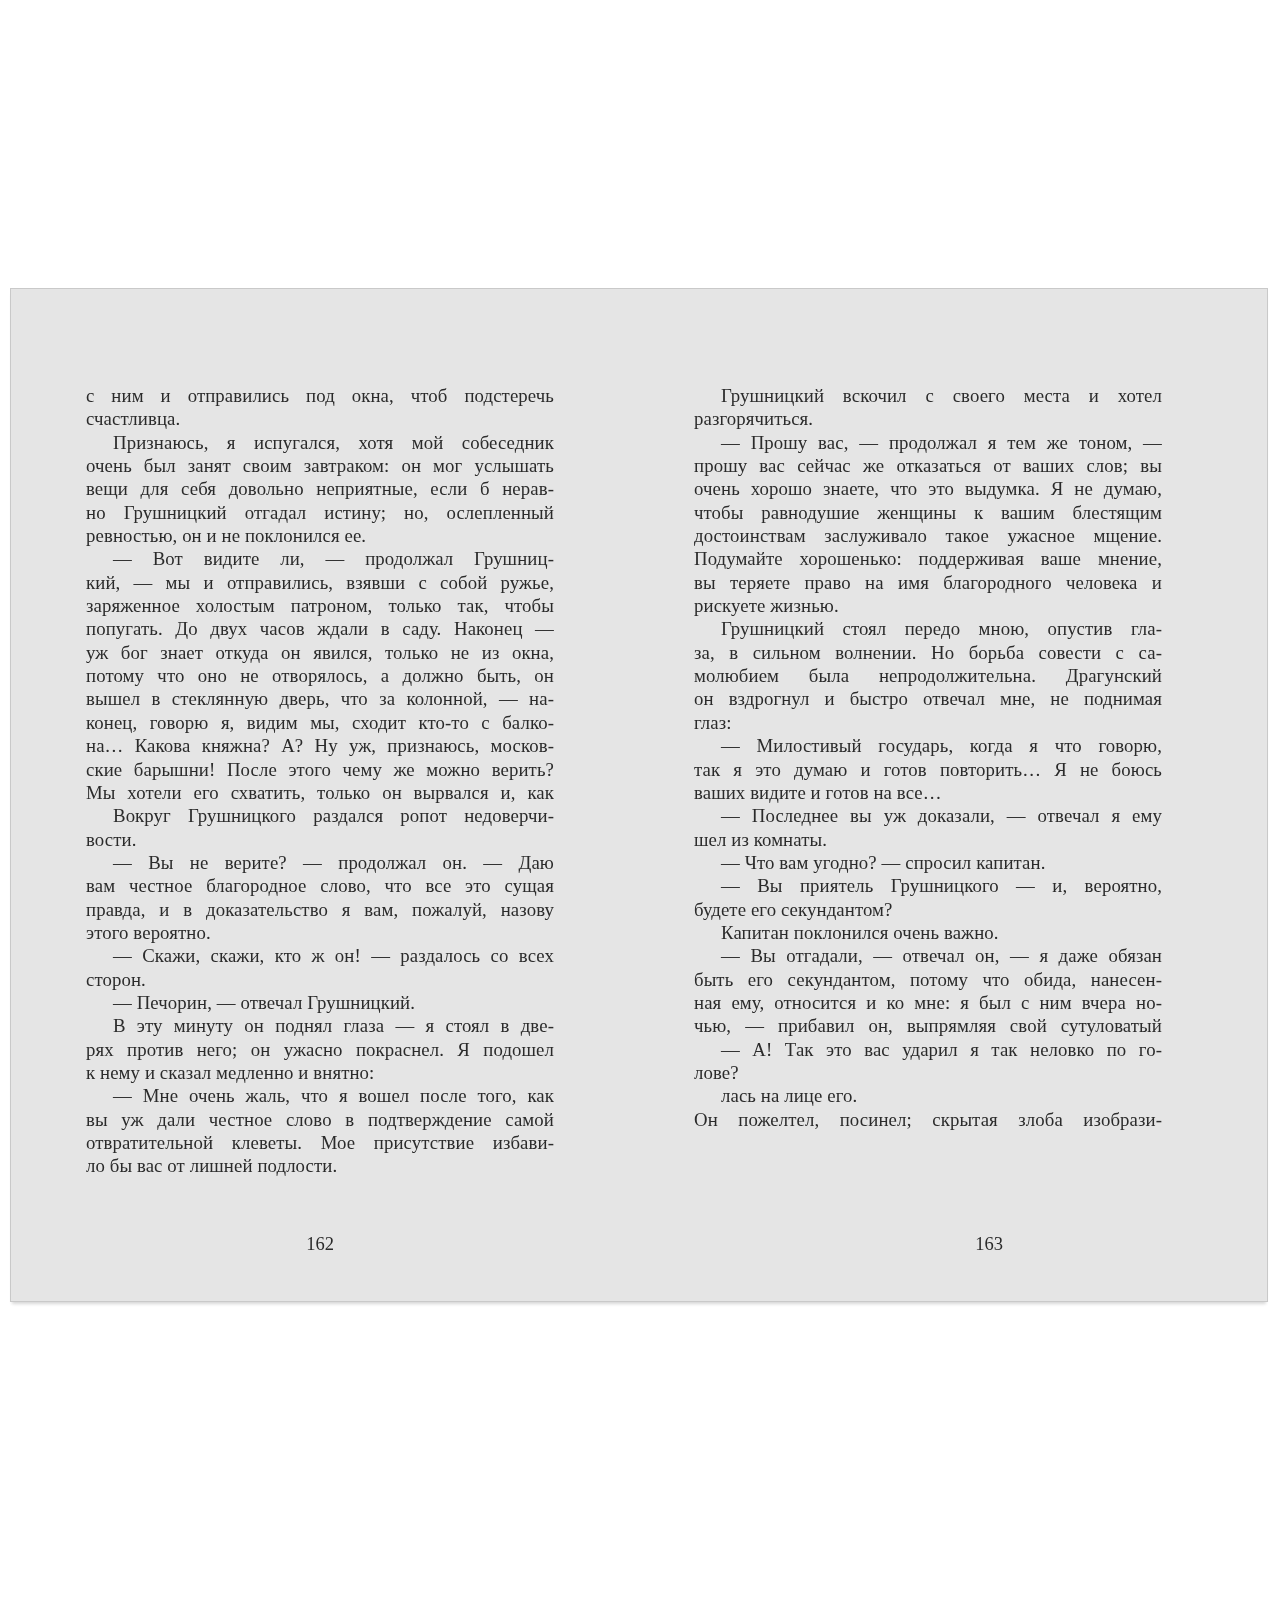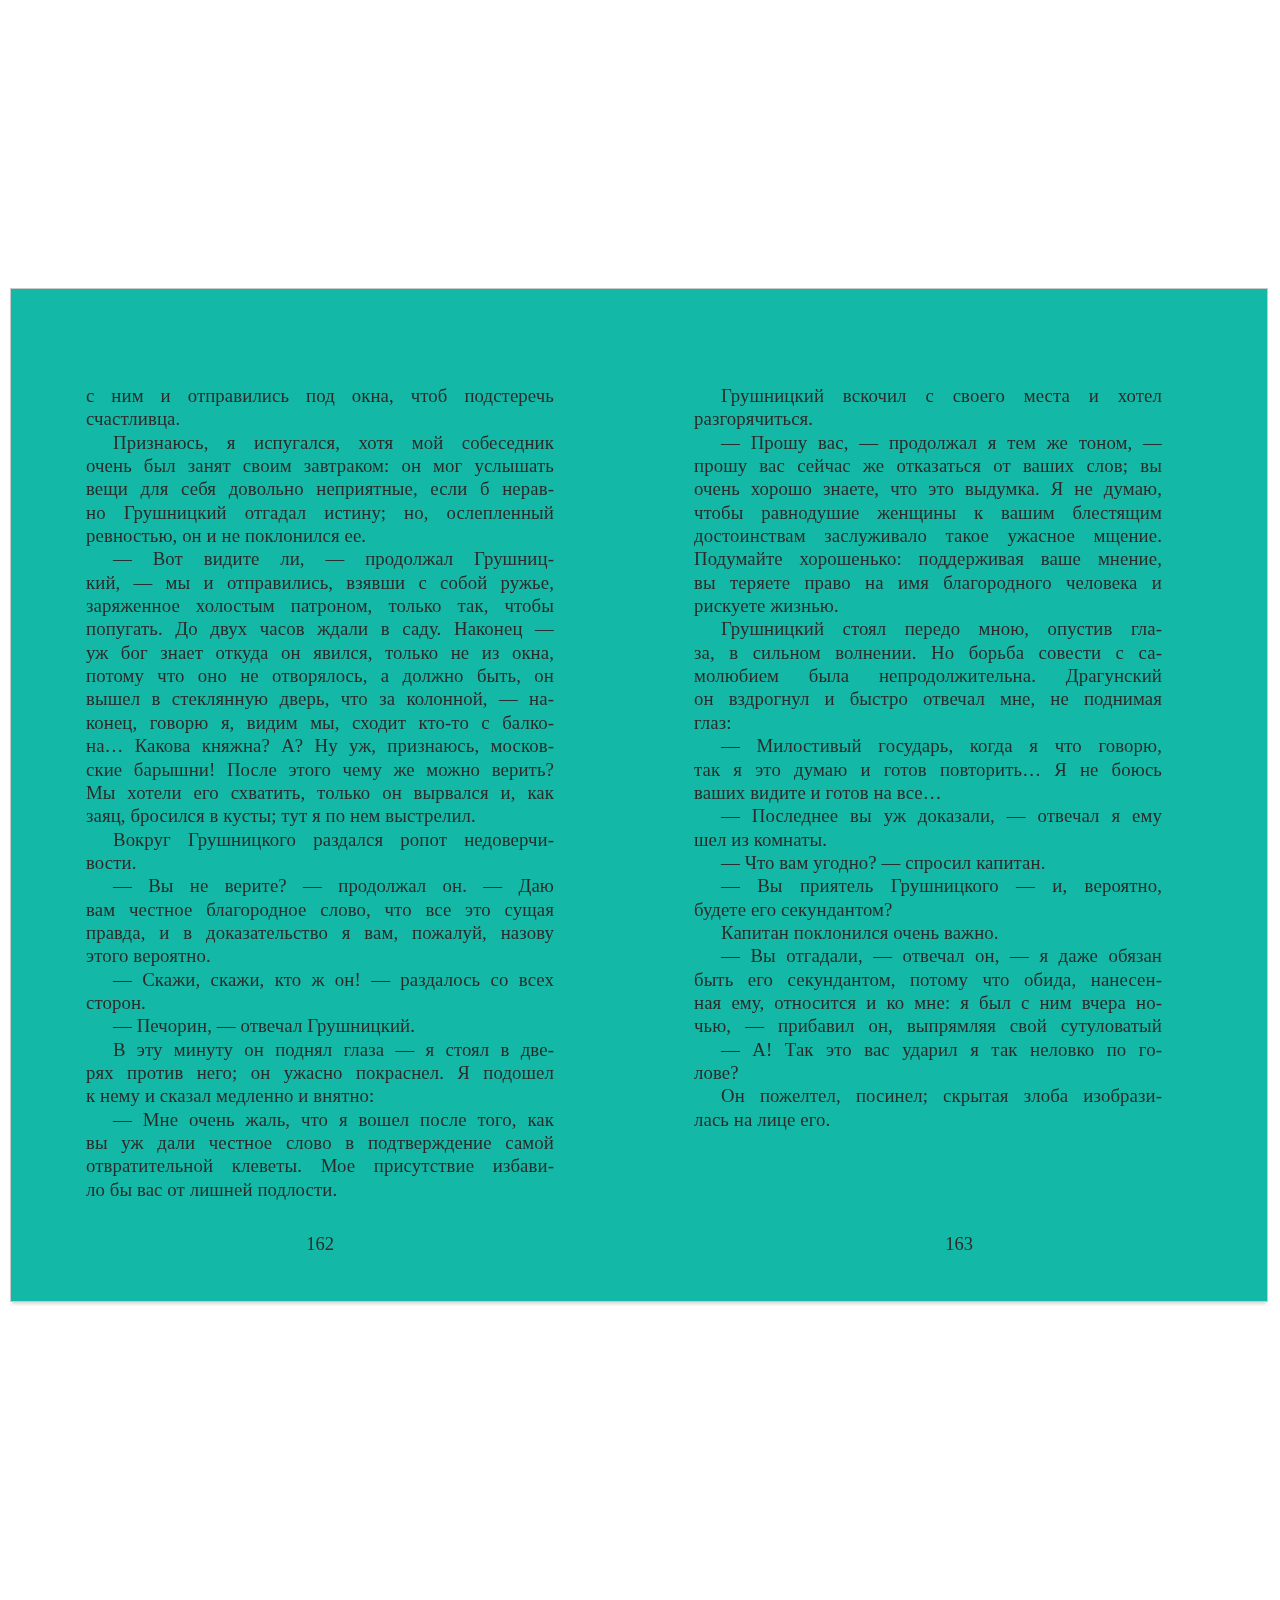--- a/index.html
+++ b/index.html
@@ -10,21 +10,21 @@
     background: #ffffff;
     overflow: hidden;
     font-family: "Liberation Serif", "DejaVu Serif", serif;
   }
   .page-box {
     position: absolute;
     left: 10px;
     top: 288px;
     width: 1256px;
     height: 1012px;
-    background: #14b8a6;
+    background: #e5e5e5;
     border: 1px solid #c9c9c9;
     box-shadow: 0 4px 3px -2px rgba(0,0,0,0.16);
   }
   .col {
     position: absolute;
     top: 95px;
     width: 468px;
     color: #2b2b2b;
     font-size: 18.8px;
     line-height: 23.35px;
@@ -47,21 +47,21 @@
   .pagenum {
     position: absolute;
     top: 945px;
     width: 468px;
     text-align: center;
     font-size: 18.5px;
     color: #2b2b2b;
     font-family: Liberation Serif, serif;
   }
   .pagenum-left  { left: 75px; }
-  .pagenum-right { left: 714px; text-align: center; }
+  .pagenum-right { left: 744px; text-align: center; }
 </style>
 </head>
 <body>
 
 <div class="page-box">
   <div class="col col-left">
       <div class="para">
         <div class="line">с ним и отправились под окна, чтоб подстеречь</div>
         <div class="line last">счастливца.</div>
       </div>
@@ -77,21 +77,20 @@
         <div class="line">кий, — мы и отправились, взявши с собой ружье,</div>
         <div class="line">заряженное холостым патроном, только так, чтобы</div>
         <div class="line">попугать. До двух часов ждали в саду. Наконец —</div>
         <div class="line">уж бог знает откуда он явился, только не из окна,</div>
         <div class="line">потому что оно не отворялось, а должно быть, он</div>
         <div class="line">вышел в стеклянную дверь, что за колонной, — на-</div>
         <div class="line">конец, говорю я, видим мы, сходит кто-то с балко-</div>
         <div class="line">на… Какова княжна? А? Ну уж, признаюсь, москов-</div>
         <div class="line">ские барышни! После этого чему же можно верить?</div>
         <div class="line">Мы хотели его схватить, только он вырвался и, как</div>
-        <div class="line last">заяц, бросился в кусты; тут я по нем выстрелил.</div>
       </div>
       <div class="para indent">
         <div class="line">Вокруг Грушницкого раздался ропот недоверчи-</div>
         <div class="line last">вости.</div>
       </div>
       <div class="para indent">
         <div class="line">— Вы не верите? — продолжал он. — Даю</div>
         <div class="line">вам честное благородное слово, что все это сущая</div>
         <div class="line">правда, и в доказательство я вам, пожалуй, назову</div>
         <div class="line last">этого вероятно.</div>
@@ -160,19 +159,19 @@
         <div class="line">— Вы отгадали, — отвечал он, — я даже обязан</div>
         <div class="line">быть его секундантом, потому что обида, нанесен-</div>
         <div class="line">ная ему, относится и ко мне: я был с ним вчера но-</div>
         <div class="line">чью, — прибавил он, выпрямляя свой сутуловатый</div>
       </div>
       <div class="para indent">
         <div class="line">— А! Так это вас ударил я так неловко по го-</div>
         <div class="line last">лове?</div>
       </div>
       <div class="para indent">
+        <div class="line last">лась на лице его.</div>
         <div class="line">Он пожелтел, посинел; скрытая злоба изобрази-</div>
-        <div class="line last">лась на лице его.</div>
       </div>
     </div>
   <div class="pagenum pagenum-left">162</div>
   <div class="pagenum pagenum-right">163</div>
 </div>
 
 </body></html>

